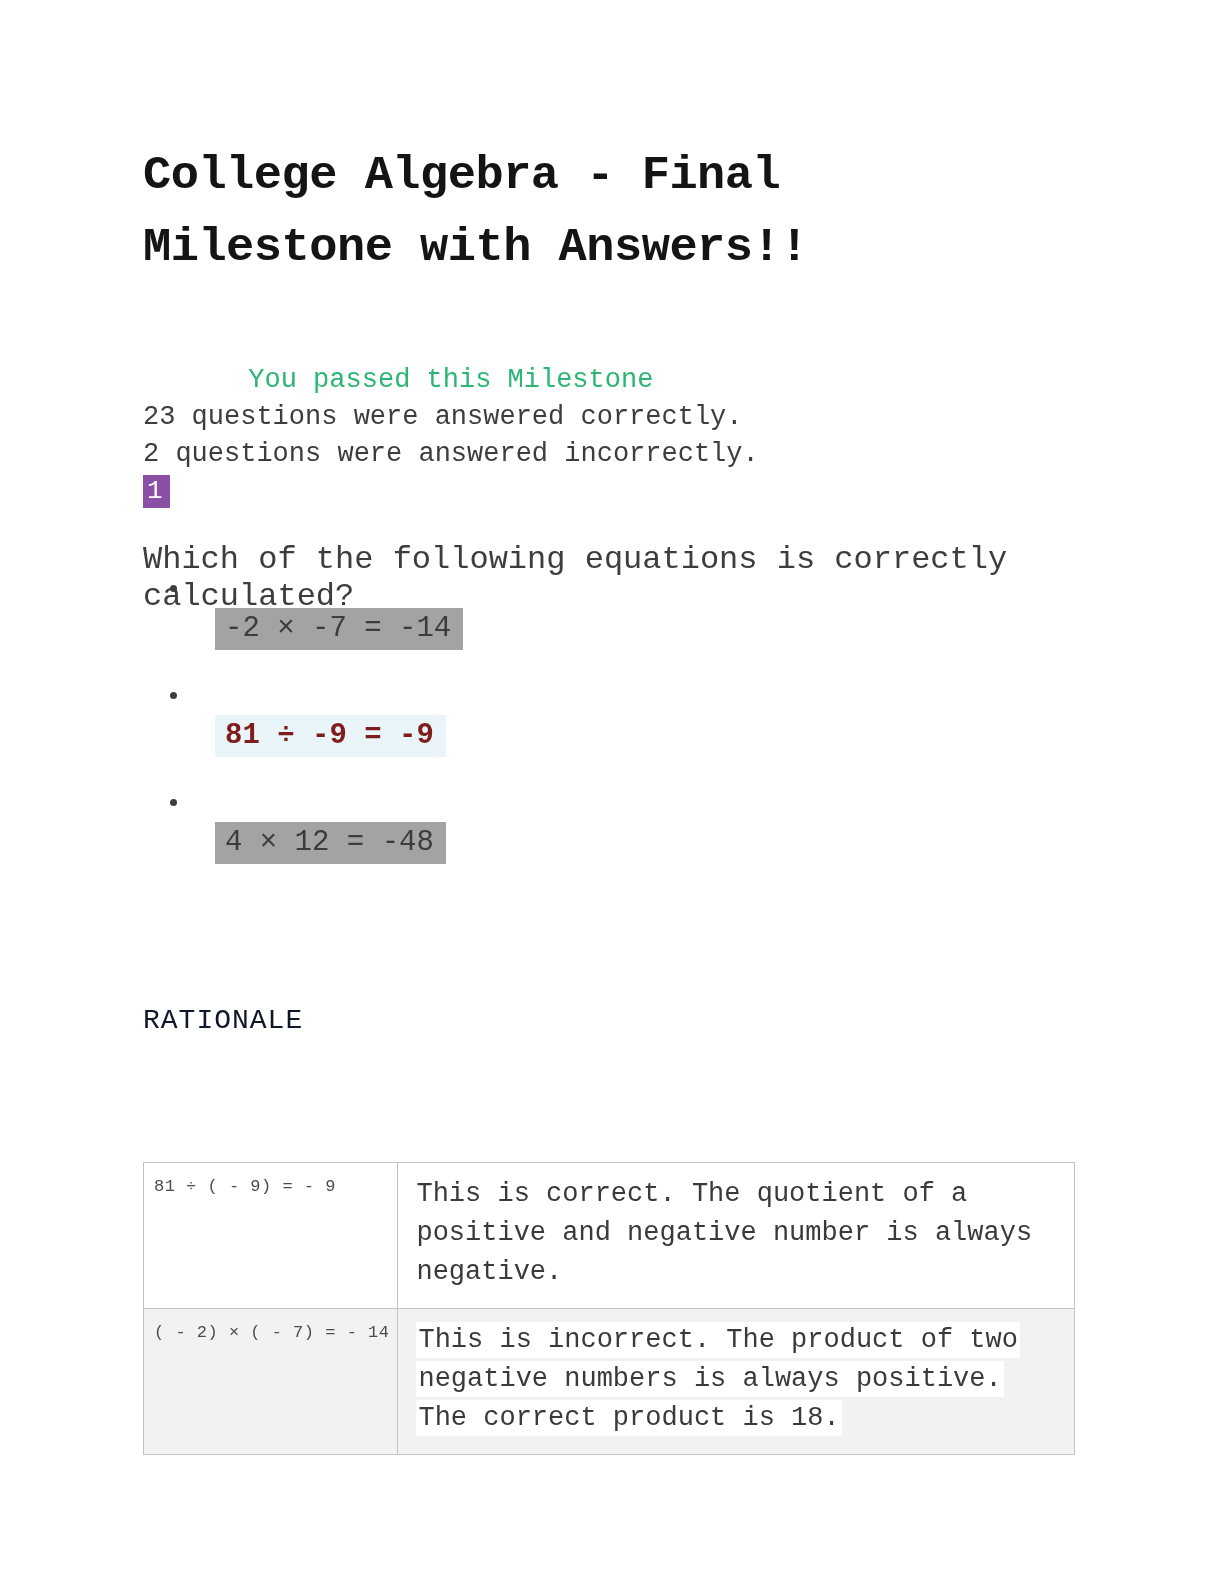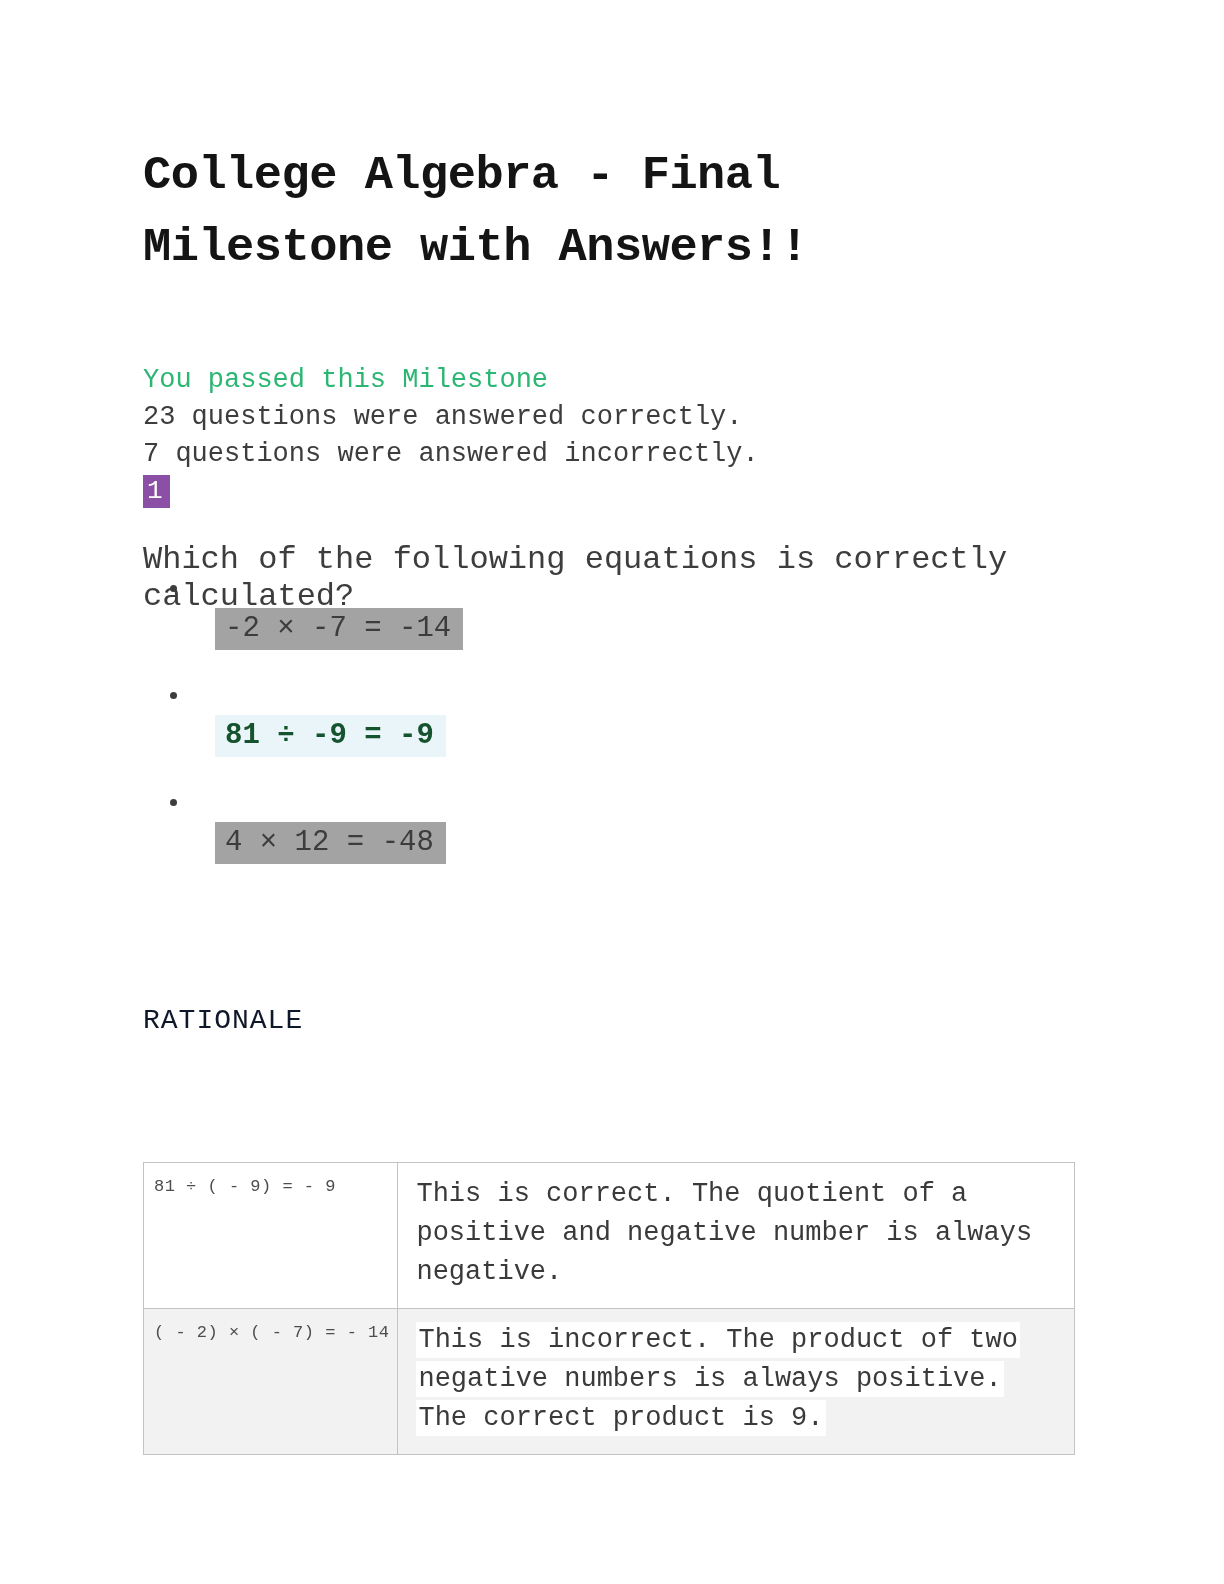--- a/index.html
+++ b/index.html
@@ -24,21 +24,21 @@
     color: #141414;
     letter-spacing: -0.5px;
   }
   .result-block {
     position: absolute;
     left: 143px;
     top: 362px;
     font-size: 27px;
     line-height: 37px;
   }
-  .status-pass { color: #2bb673; }
+  .status-pass { color: #2bb673; text-align: center; }
   .qnum-badge {
     display: inline-block;
     margin-top: 2px;
     background: #8b4fa5;
     color: #ffffff;
     font-size: 26px;
     line-height: 30px;
     padding: 1px 7px 2px 4px;
   }
   .question-prompt {
@@ -65,21 +65,21 @@
   .option-eq {
     display: inline-block;
     margin-left: 72px;
     margin-top: 16px;
     font-size: 29px;
     color: #3c3c3c;
     background: #a3a3a3;
     padding: 4px 12px 5px 10px;
   }
   .option-eq.correct {
-    color: #14532d;
+    color: #7f1d1d;
     font-weight: bold;
     background: #eaf5f9;
   }
   .rationale-heading {
     position: absolute;
     left: 143px;
     top: 1005px;
     font-size: 28px;
     color: #0f172a;
     letter-spacing: 1px;
@@ -123,21 +123,21 @@
 </head>
 <body>
 
 <div class="page">
 
   <h1 class="doc-title">College Algebra - Final Milestone with Answers!!</h1>
 
   <div class="result-block">
     <div class="status-pass">You passed this Milestone</div>
     <div>23 questions were answered correctly.</div>
-    <div>7 questions were answered incorrectly.</div>
+    <div>2 questions were answered incorrectly.</div>
     <span class="qnum-badge">1</span>
   </div>
 
   <div class="question-prompt">Which of the following equations is correctly calculated?</div>
 
   <ul class="options-list">
     <li class="option-item">
       <div class="option-bullet"></div>
       <span class="option-eq">-2 × -7 = -14</span>
     </li>
@@ -155,19 +155,19 @@
 
   <table class="rationale-table">
     <tbody>
       <tr class="row-first">
         <td class="cell-formula">81 ÷ ( - 9) = - 9</td>
         <td class="cell-explanation">This is correct. The quotient of a positive and negative number is always negative.</td>
       </tr>
       <tr class="row-alt">
         <td class="cell-formula">( - 2) × ( - 7) = - 14</td>
         <td class="cell-explanation">
-          <span class="hl">This is incorrect. The product of two negative numbers is always positive. The correct product is 9.</span>
+          <span class="hl">This is incorrect. The product of two negative numbers is always positive. The correct product is 18.</span>
         </td>
       </tr>
     </tbody>
   </table>
 
 </div>
 
 </body></html>

